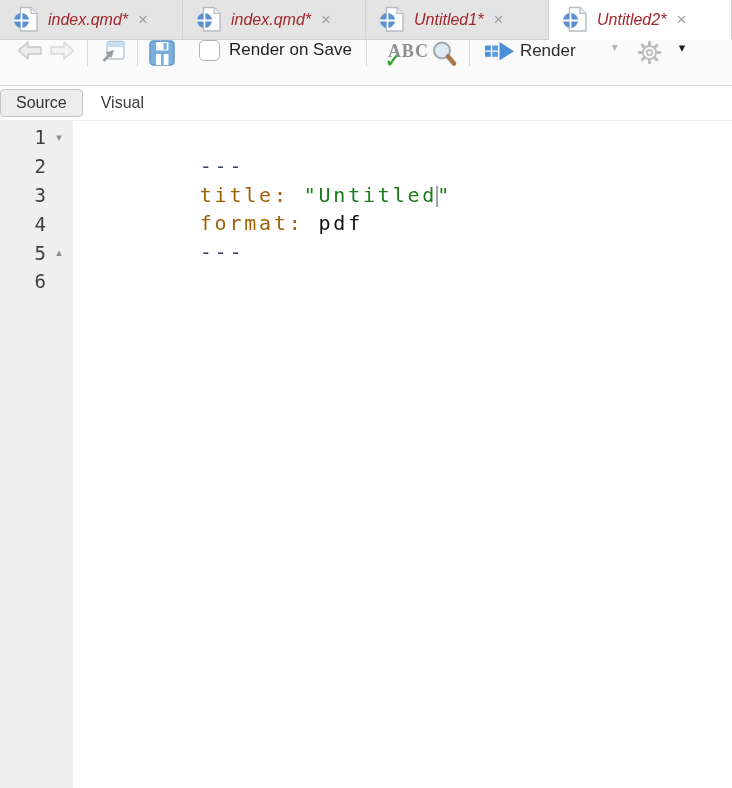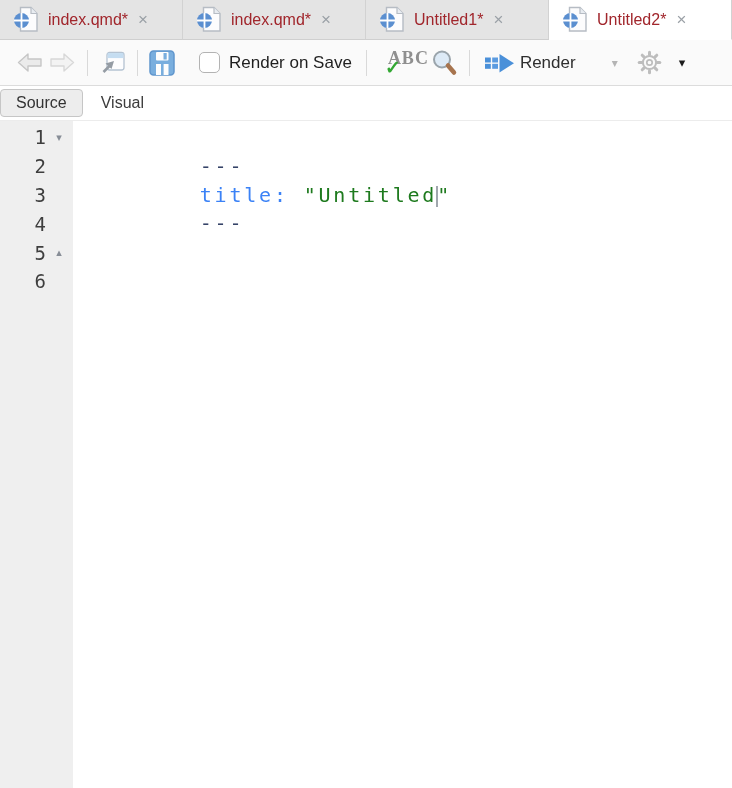--- a/index.html
+++ b/index.html
@@ -5,26 +5,26 @@
   html,body{margin:0;padding:0;background:#fff;}
   .app{width:732px;height:788px;overflow:hidden;font-family:"Liberation Sans",sans-serif;
        -webkit-font-smoothing:antialiased;background:#fff;box-sizing:border-box;}
   *{box-sizing:border-box;}
 
   
   .tabbar{display:flex;height:40px;background:#e4e4e4;}
   .tab{width:183px;display:flex;align-items:center;padding:0 8px 0 13px;
        border-right:1px solid #d2d2d2;border-bottom:1px solid #cfcfcf;cursor:default;}
   .tab.active{background:#fff;border-bottom-color:#fff;}
-  .tab-label{font-size:16px;color:#a1262c;margin:0 0 0 8px;white-space:nowrap;}
+  .tab-label{font-size:16px;color:#a1262c;margin:0 0 0 8px;white-space:nowrap;font-style:italic;}
   .tab-close{font-size:17px;color:#9aa0a6;margin-left:10px;line-height:1;}
   .file-icon{flex:none;display:inline-flex;}
 
   
-  .toolbar{display:flex;align-items:center;height:46px;background:#fafafa;
+  .toolbar{display:flex;align-items:flex-start;height:46px;background:#fafafa;
            border-bottom:1px solid #dcdcdc;padding-left:16px;}
   .sep{width:1px;height:26px;background:#d9d9d9;margin:0 11px;flex:none;}
   .tbtn{display:inline-flex;align-items:center;justify-content:center;flex:none;}
   .chk{width:21px;height:21px;border:1.5px solid #b3b3b3;border-radius:5px;background:#fff;
        margin-left:24px;flex:none;}
   .tb-label{font-size:17px;color:#1f1f1f;margin-left:9px;white-space:nowrap;}
   .abc{position:relative;width:40px;height:32px;margin-left:3px;flex:none;}
   .abc-txt{position:absolute;top:1px;left:7px;font-family:"Liberation Serif",serif;
            font-size:18px;letter-spacing:1px;color:#8f8f8f;font-weight:bold;}
   .abc-check{position:absolute;left:4px;top:9px;color:#33a833;font-size:19px;font-weight:bold;}
@@ -44,21 +44,21 @@
   .editor{display:flex;height:667px;background:#fff;}
   .gutter{width:73px;background:#efefef;padding-top:2px;flex:none;}
   .gutter-line{display:flex;align-items:center;height:28.8px;}
   .num{width:46px;text-align:right;font-family:"DejaVu Sans Mono",monospace;
        font-size:19px;color:#3e3e3e;}
   .fold{width:26px;text-align:center;font-size:11px;color:#878d96;}
   .code{flex:1;padding:2px 0 0 8px;}
   .code-line{height:28.8px;line-height:28.8px;white-space:pre;
              font-family:"DejaVu Sans Mono",monospace;font-size:20px;letter-spacing:2.8px;}
   .tok-meta{color:#354368;}
-  .tok-key{color:#3b82f6;}
+  .tok-key{color:#a16207;}
   .tok-str{color:#1e7a1e;}
   .tok-plain{color:#111;}
   .caret-bar{display:inline-block;width:2px;height:21px;background:#a0a6ad;
              vertical-align:text-bottom;margin:0 -1px;}
 </style>
 </head>
 <body>
 
 <div class="app">
 
@@ -222,19 +222,22 @@
       </div>
     </div>
     <div class="code">
       <div class="code-line">
         <span class="tok-meta">---</span>
       </div>
       <div class="code-line">
         <span class="tok-key">title:</span><span class="tok-plain"> </span><span class="tok-str">"Untitled</span><span class="caret-bar"></span><span class="tok-str">"</span>
       </div>
       <div class="code-line">
+        <span class="tok-key">format:</span><span class="tok-plain"> pdf</span>
+      </div>
+      <div class="code-line">
         <span class="tok-meta">---</span>
       </div>
       <div class="code-line"></div>
     </div>
   </div>
 
 </div>
 
 </body></html>

